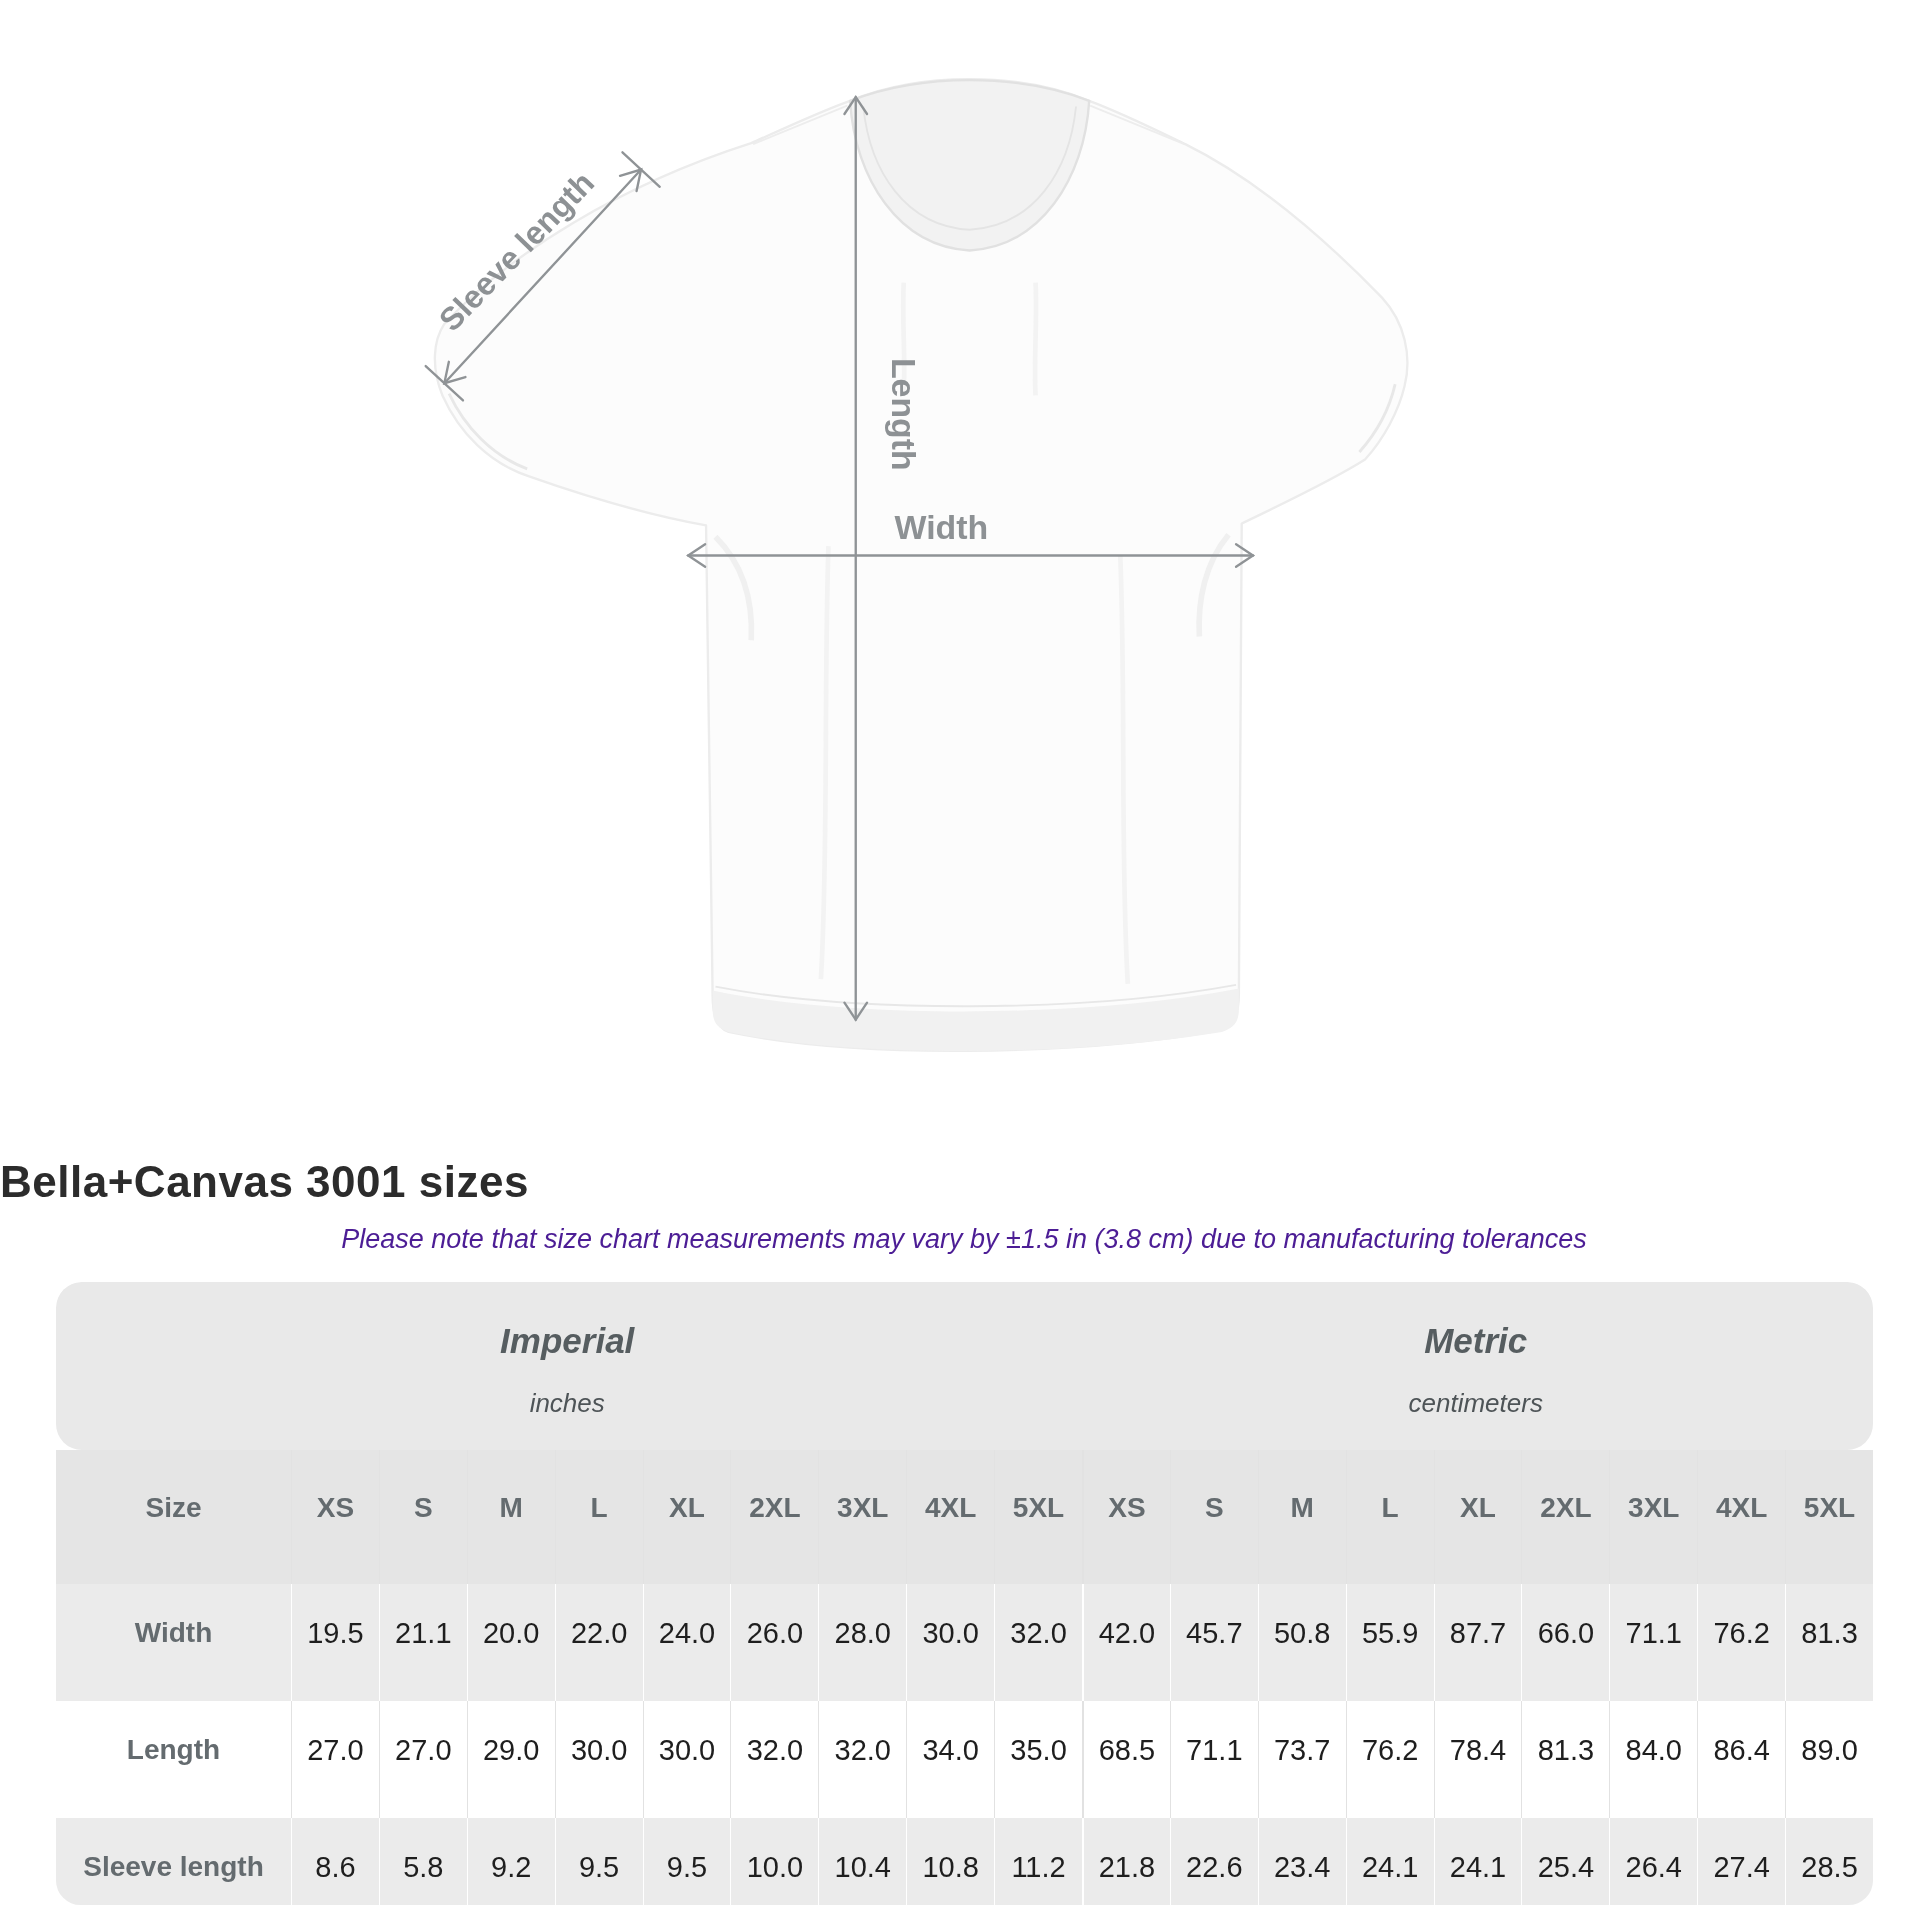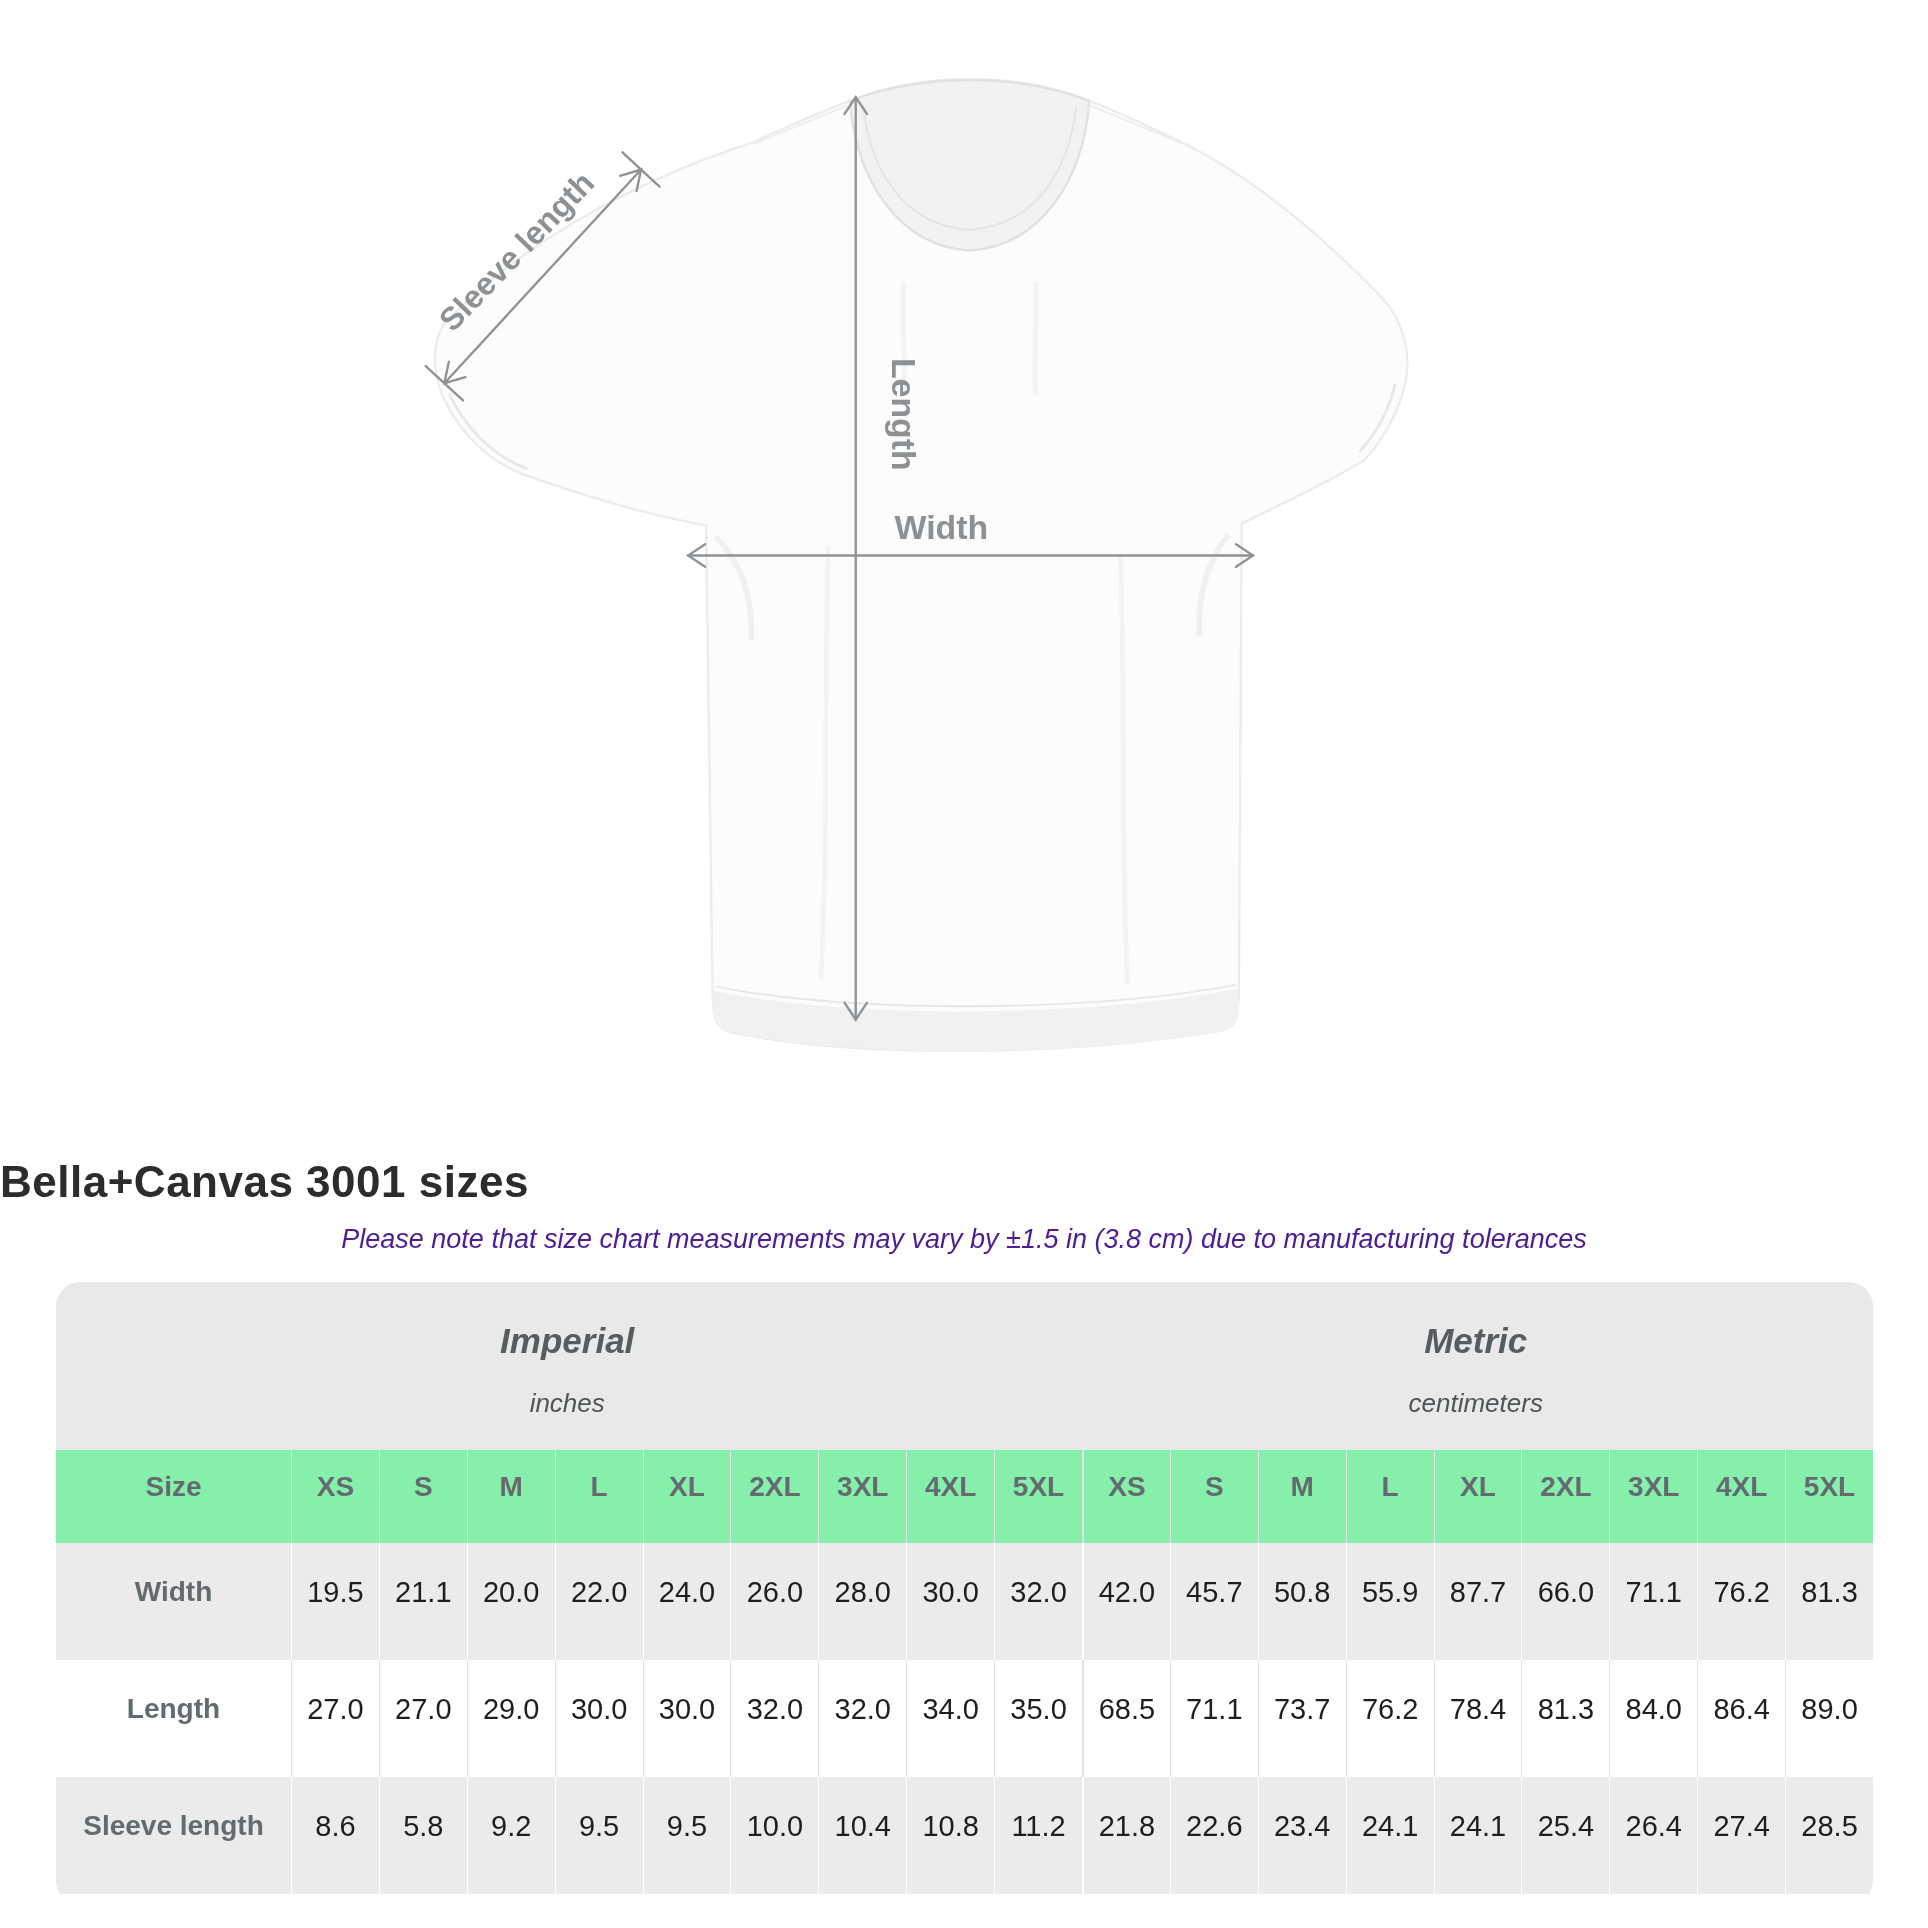--- a/index.html
+++ b/index.html
@@ -17,28 +17,28 @@
   }
   .page-subtitle{
     position:absolute;left:0;top:1220px;width:100%;text-align:center;
     font-size:27px;font-style:italic;color:#4c1d95;line-height:38px;
   }
   
   .size-table{
     position:absolute;left:56px;top:1282px;width:1817px;height:623px;
     border-radius:24.5px;overflow:hidden;background:#ffffff;
   }
-  .band{display:flex;height:168px;background:#e9e9e9;}
+  .band{display:flex;height:168px;background:#e9e9e9;border-radius:26px;}
   .band .grp{display:flex;flex-direction:column;align-items:center;padding-top:38px;}
   .band .grp-imperial{width:56.27%;}
   .band .grp-metric{width:43.73%;}
   .grp .grp-title{font-size:35px;font-weight:bold;font-style:italic;color:#565d60;line-height:41px;}
   .grp .grp-unit{font-size:26px;font-style:italic;color:#4e5457;line-height:38px;margin-top:23px;}
   .trow{display:grid;grid-template-columns:235px repeat(18,1fr);}
-  .r-size{height:93px;background:#86efac;--sep:#e2e2e2;}
+  .r-size{height:134px;background:#e5e5e5;--sep:#e2e2e2;}
   .r-width{height:117px;background:#ebebeb;--sep:#ffffff;}
   .r-length{height:117px;background:#ffffff;--sep:#e2e2e2;}
   .r-sleeve{height:117px;background:#ebebeb;--sep:#ffffff;}
   .c{
     display:flex;align-items:center;justify-content:center;
     padding-bottom:19px;box-sizing:border-box;
   }
   .c + .c{border-left:0.9px solid var(--sep);}
   .c.d{border-left-width:2.8px;}
   .c.sz{font-size:28px;font-weight:bold;color:#646b6f;}

